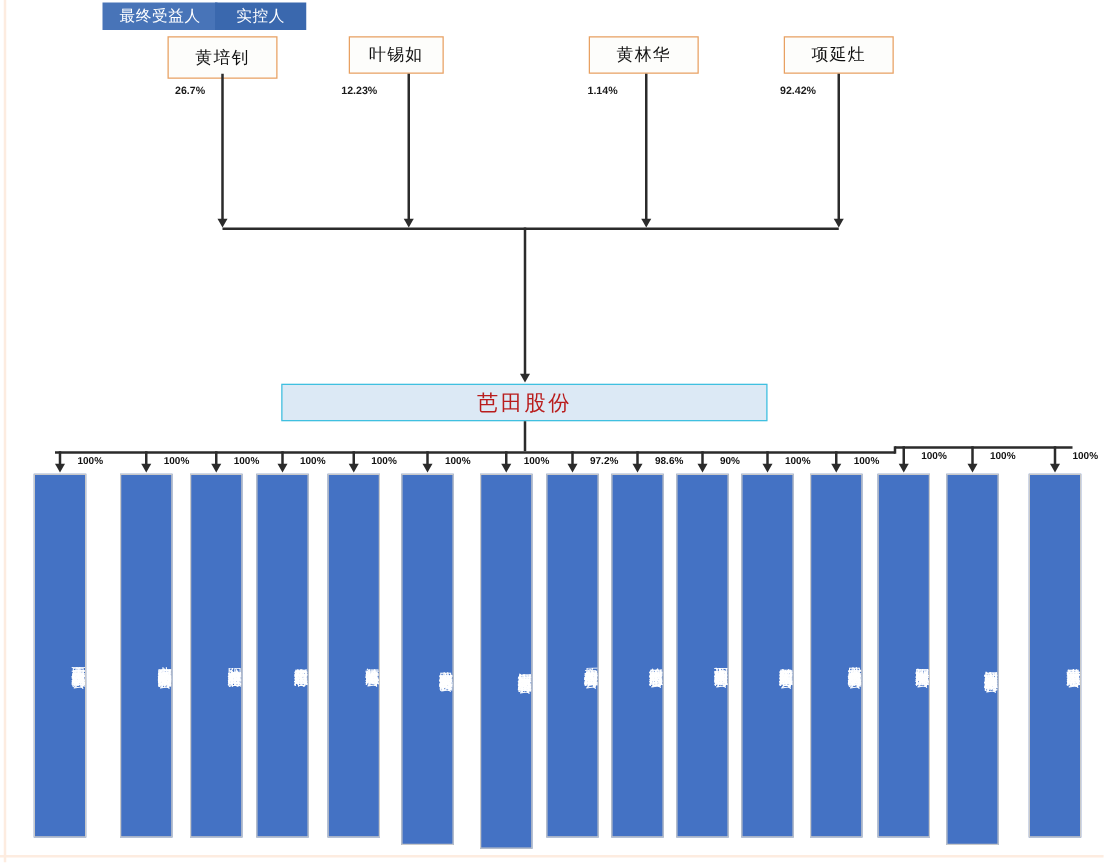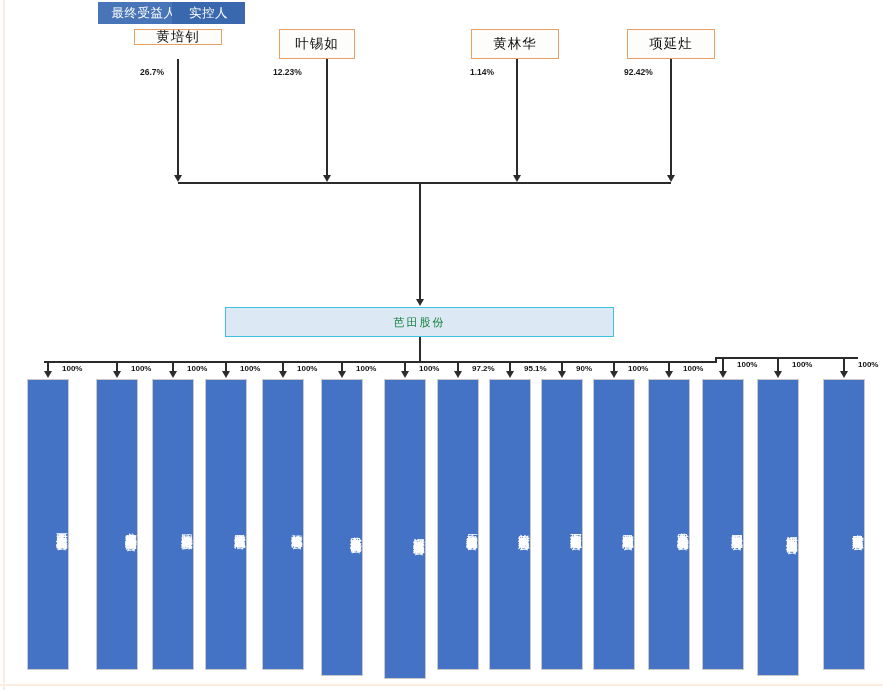--- a/index.html
+++ b/index.html
@@ -41,21 +41,21 @@
     white-space:nowrap;
   }
 
   
   .central-box{
     position:absolute;
     background:#dce9f5;
     border:1.4px solid #3fc0e0;
     box-sizing:border-box;
     display:flex;align-items:center;justify-content:center;
-    font-size:11px;color:#15803d;letter-spacing:2px;
+    font-size:17px;color:#b91c1c;letter-spacing:2px;
   }
 
   
   .sub-box{
     position:absolute;
     background:#4472c4;
     border:1px solid #c9c9c9;
     box-sizing:border-box;
     color:#ffffff;
     font-size:11.5px;
@@ -94,25 +94,25 @@
 </style>
 </head>
 <body>
 
 <div id="stage">
 
   <div class="page-edge-left"></div>
   <div class="page-edge-bottom"></div>
 
   <div id="header-tabs">
-      <div class="hdr-tab" style="left: 98px; top: 2px; width: 92px;">最终受益人</div>
+      <div class="hdr-tab" style="left: 82px; top: 2px; width: 92px;">最终受益人</div>
       <div class="hdr-tab alt" style="left: 172px; top: 2px; width: 73px;">实控人</div>
     </div>
   <div id="owners-layer">
-      <div class="owner-box" style="left: 134px; top: 29px; width: 88px; height: 16px;">黄培钊</div>
+      <div class="owner-box" style="left: 134px; top: 29px; width: 88px; height: 34px;">黄培钊</div>
       <div class="pct" style="left: 140px; top: 67px;">26.7%</div>
       <div class="owner-box" style="left: 279px; top: 29px; width: 76px; height: 30px;">叶锡如</div>
       <div class="pct" style="left: 273px; top: 67px;">12.23%</div>
       <div class="owner-box" style="left: 471px; top: 29px; width: 88px; height: 30px;">黄林华</div>
       <div class="pct" style="left: 470px; top: 67px;">1.14%</div>
       <div class="owner-box" style="left: 627px; top: 29px; width: 88px; height: 30px;">项延灶</div>
       <div class="pct" style="left: 624px; top: 67px;">92.42%</div>
     </div>
   <div id="owner-lines">
       <div class="vline" style="left: 177.2px; top: 59px; height: 117px;"></div>
@@ -154,21 +154,21 @@
       <div class="arrow-down" style="left: 337.5px; top: 371px;"></div>
       <div class="sub-pct" style="left: 356px; top: 364px;">100%</div>
       <div class="vline" style="left: 404.2px; top: 361px; height: 11px;"></div>
       <div class="arrow-down" style="left: 400.5px; top: 371px;"></div>
       <div class="sub-pct" style="left: 419px; top: 364px;">100%</div>
       <div class="vline" style="left: 457.2px; top: 361px; height: 11px;"></div>
       <div class="arrow-down" style="left: 453.5px; top: 371px;"></div>
       <div class="sub-pct" style="left: 472px; top: 364px;">97.2%</div>
       <div class="vline" style="left: 509.2px; top: 361px; height: 11px;"></div>
       <div class="arrow-down" style="left: 505.5px; top: 371px;"></div>
-      <div class="sub-pct" style="left: 524px; top: 364px;">95.1%</div>
+      <div class="sub-pct" style="left: 524px; top: 364px;">98.6%</div>
       <div class="vline" style="left: 561.2px; top: 361px; height: 11px;"></div>
       <div class="arrow-down" style="left: 557.5px; top: 371px;"></div>
       <div class="sub-pct" style="left: 576px; top: 364px; text-align: center;">90%</div>
       <div class="vline" style="left: 613.2px; top: 361px; height: 11px;"></div>
       <div class="arrow-down" style="left: 609.5px; top: 371px;"></div>
       <div class="sub-pct" style="left: 628px; top: 364px;">100%</div>
       <div class="vline" style="left: 668.2px; top: 361px; height: 11px;"></div>
       <div class="arrow-down" style="left: 664.5px; top: 371px;"></div>
       <div class="sub-pct" style="left: 683px; top: 364px;">100%</div>
       <div class="vline" style="left: 722.2px; top: 357px; height: 15px;"></div>

